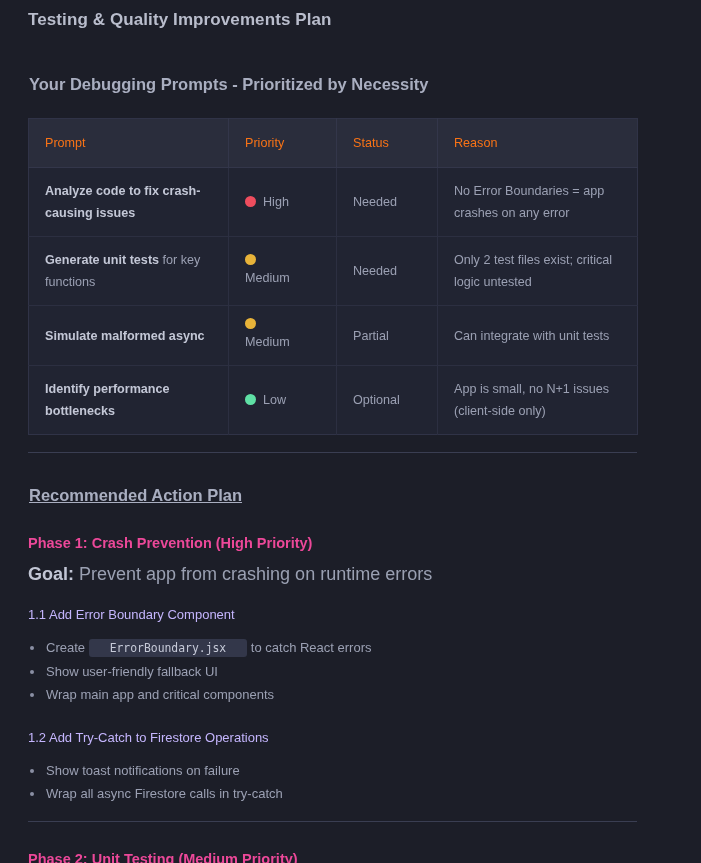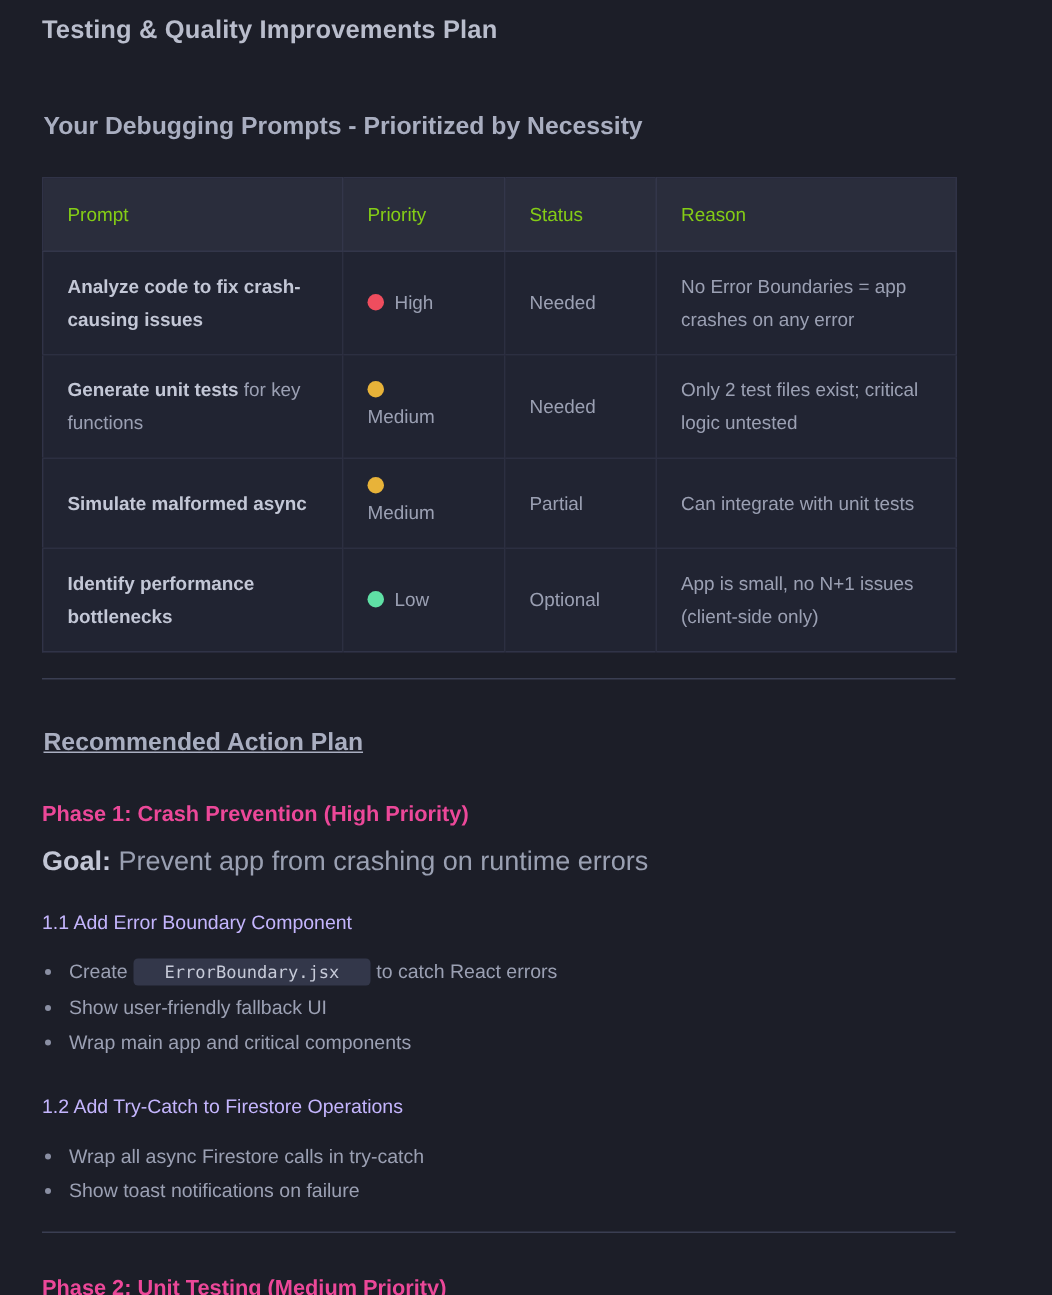--- a/index.html
+++ b/index.html
@@ -53,21 +53,21 @@
     border-collapse: collapse;
     width: 609px;
     table-layout: fixed;
     border: 1px solid #303347;
   }
   table.prompts th {
     background: #2a2d3c;
     text-align: left;
     font-size: 12.6px;
     font-weight: 400;
-    color: #84cc16;
+    color: #f97316;
     padding: 14px 0 14px 16px;
     border-right: 1px solid #33364a;
     border-bottom: 1px solid #33364a;
     vertical-align: middle;
     height: 20px;
   }
   table.prompts th:last-child { border-right: none; }
   table.prompts td {
     border-right: 1px solid #2c2f41;
     border-bottom: 1px solid #2c2f41;
@@ -252,21 +252,21 @@
 
   <h4 class="sub-title">1.1 Add Error Boundary Component</h4>
   <ul class="bullets" id="bullets-1-1">
       <li><span>Create </span><code class="chip">ErrorBoundary.jsx</code><span> to catch React errors</span></li>
       <li><span>Show user-friendly fallback UI</span></li>
       <li><span>Wrap main app and critical components</span></li>
     </ul>
 
   <h4 class="sub-title">1.2 Add Try-Catch to Firestore Operations</h4>
   <ul class="bullets" id="bullets-1-2">
+      <li><span>Show toast notifications on failure</span></li>
       <li><span>Wrap all async Firestore calls in try-catch</span></li>
-      <li><span>Show toast notifications on failure</span></li>
     </ul>
 
   <div class="hr tight"></div>
 
   <h3 class="phase-title">Phase 2: Unit Testing (Medium Priority)</h3>
 
 </div>
 
 </body></html>

